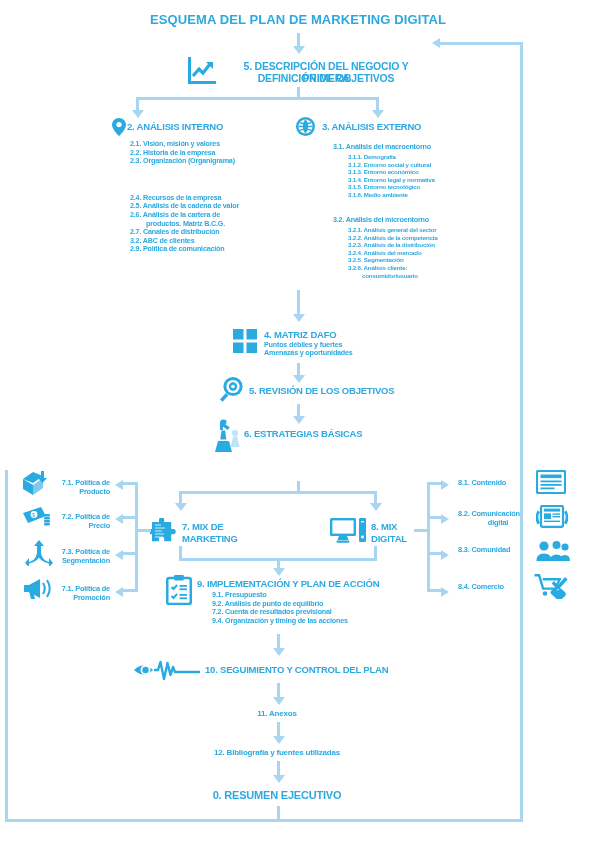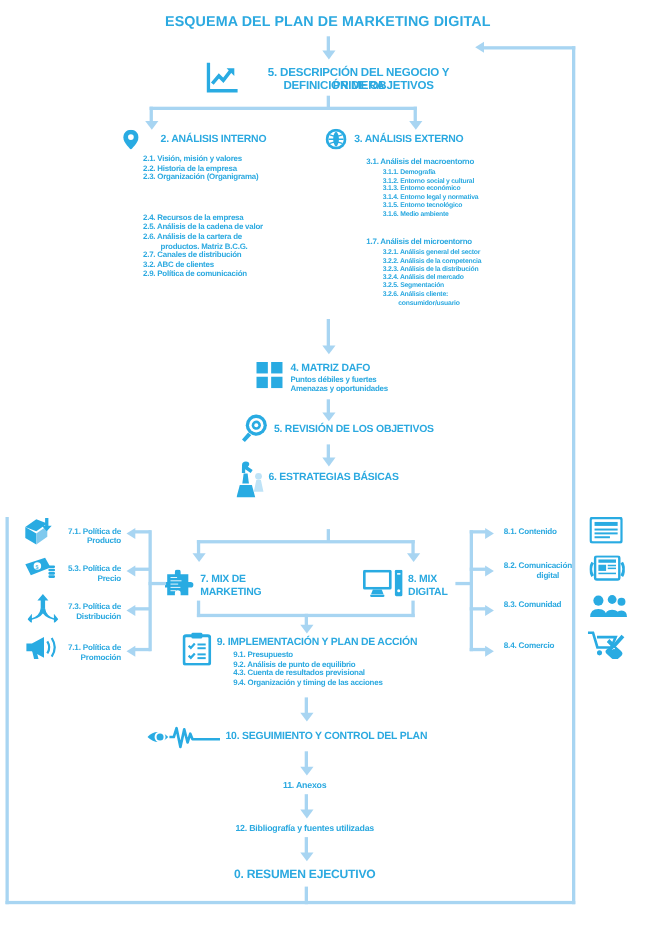--- a/index.html
+++ b/index.html
@@ -65,21 +65,21 @@
   <div class="arw-d" style="left:131.5px;top:110px;"></div>
   <div class="ln vl" style="left:376px;top:97px;height:15px;"></div>
   <div class="arw-d" style="left:371.5px;top:110px;"></div>
 
   <div class="ico" style="left:112px;top:118px;">
     <svg width="14" height="18" viewBox="0 0 14 18">
       <path d="M7 0 C3.1 0 0 3.1 0 7 C0 11.5 7 18 7 18 C7 18 14 11.5 14 7 C14 3.1 10.9 0 7 0 Z" fill="#29abe2"></path>
       <circle cx="7" cy="6.6" r="2.6" fill="#ffffff"></circle>
     </svg>
   </div>
-  <div class="t h2" style="left:146px;top:121px;">2. ANÁLISIS INTERNO</div>
+  <div class="t h2" style="left:127px;top:121px;">2. ANÁLISIS INTERNO</div>
 
   <div style="position:absolute;left:130px;top:140px;">
     <div class="t sub" style="position:relative;">2.1. Visión, misión y valores</div>
     <div class="t sub" style="position:relative;">2.2. Historia de la empresa</div>
     <div class="t sub" style="position:relative;">2.3. Organización (Organigrama)</div>
     <div class="t sub" style="position:relative;margin-top:28px;">2.4. Recursos de la empresa</div>
     <div class="t sub" style="position:relative;">2.5. Análisis de la cadena de valor</div>
     <div class="t sub" style="position:relative;">2.6. Análisis de la cartera de</div>
     <div class="t sub" style="position:relative;padding-left:16px;">productos. Matriz B.C.G.</div>
     <div class="t sub" style="position:relative;">2.7. Canales de distribución</div>
@@ -102,21 +102,21 @@
   <div class="t sub" style="left:333px;top:143px;">3.1. Análisis del macroentorno</div>
   <div style="position:absolute;left:348px;top:153px;">
     <div class="t sub3" style="position:relative;">3.1.1. Demografía</div>
     <div class="t sub3" style="position:relative;">3.1.2. Entorno social y cultural</div>
     <div class="t sub3" style="position:relative;">3.1.3. Entorno económico</div>
     <div class="t sub3" style="position:relative;">3.1.4. Entorno legal y normativa</div>
     <div class="t sub3" style="position:relative;">3.1.5. Entorno tecnológico</div>
     <div class="t sub3" style="position:relative;">3.1.6. Medio ambiente</div>
   </div>
 
-  <div class="t sub" style="left:333px;top:216px;">1.7. Análisis del microentorno</div>
+  <div class="t sub" style="left:333px;top:216px;">3.2. Análisis del microentorno</div>
   <div style="position:absolute;left:348px;top:226px;">
     <div class="t sub3" style="position:relative;">3.2.1. Análisis general del sector</div>
     <div class="t sub3" style="position:relative;">3.2.2. Análisis de la competencia</div>
     <div class="t sub3" style="position:relative;">3.2.3. Análisis de la distribución</div>
     <div class="t sub3" style="position:relative;">3.2.4. Análisis del mercado</div>
     <div class="t sub3" style="position:relative;">3.2.5. Segmentación</div>
     <div class="t sub3" style="position:relative;">3.2.6. Análisis cliente:</div>
     <div class="t sub3" style="position:relative;padding-left:14px;">consumidor/usuario</div>
   </div>
 
@@ -209,32 +209,32 @@
     <svg width="30" height="24" viewBox="0 0 30 24">
       <path d="M1 8 l18 -6 l5 9 l-18 7 z" fill="#29abe2"></path>
       <ellipse cx="12" cy="9.5" rx="3.4" ry="3.4" fill="#ffffff"></ellipse>
       <text x="10.2" y="12" font-size="5" fill="#29abe2" font-family="sans-serif">$</text>
       <rect x="22" y="9" width="6" height="2.4" rx="1" fill="#29abe2"></rect>
       <rect x="22" y="12" width="6" height="2.4" rx="1" fill="#29abe2"></rect>
       <rect x="22" y="15" width="6" height="2.4" rx="1" fill="#29abe2"></rect>
       <rect x="22" y="18" width="6" height="2.4" rx="1" fill="#29abe2"></rect>
     </svg>
   </div>
-  <div class="t mini rt" style="left:10px;top:512px;width:100px;">5.3. Política de</div>
+  <div class="t mini rt" style="left:10px;top:512px;width:100px;">7.2. Política de</div>
   <div class="t mini rt" style="left:10px;top:521px;width:100px;">Precio</div>
 
   <div class="ico" style="left:25px;top:540px;">
     <svg width="28" height="26" viewBox="0 0 28 26">
       <path d="M14 0 l5 6 h-3 v7 h-4 V6 h-3 z" fill="#29abe2"></path>
       <path d="M12 13 q-1 7 -8 9 l0 -4 l-4 5 l4 4 v-3.6 q10 -1.8 12 -10.4 z" fill="#29abe2"></path>
       <path d="M16 13 q1 7 8 9 l0 -4 l4 5 l-4 4 v-3.6 q-10 -1.8 -12 -10.4 z" fill="#29abe2"></path>
     </svg>
   </div>
   <div class="t mini rt" style="left:10px;top:547px;width:100px;">7.3. Política de</div>
-  <div class="t mini rt" style="left:10px;top:556px;width:100px;">Distribución</div>
+  <div class="t mini rt" style="left:10px;top:556px;width:100px;">Segmentación</div>
 
   <div class="ico" style="left:22px;top:577px;">
     <svg width="30" height="24" viewBox="0 0 30 24">
       <path d="M2 8 h5 l11 -6 v19 l-11 -6 h-5 z" fill="#29abe2"></path>
       <path d="M7 14 l2 8 h4 l-2 -8 z" fill="#29abe2"></path>
       <path d="M21 6 q3.5 5.5 0 11" stroke="#29abe2" stroke-width="2" fill="none"></path>
       <path d="M25 3 q5.5 8.5 0 17" stroke="#29abe2" stroke-width="2" fill="none"></path>
     </svg>
   </div>
   <div class="t mini rt" style="left:10px;top:584px;width:100px;">7.1. Política de</div>
@@ -333,21 +333,21 @@
       <rect x="13.5" y="10" width="7.5" height="1.8" fill="#29abe2"></rect>
       <rect x="13.5" y="13.4" width="7.5" height="1.8" fill="#29abe2"></rect>
       <rect x="13.5" y="19" width="7.5" height="1.8" fill="#29abe2"></rect>
       <rect x="13.5" y="22.4" width="7.5" height="1.8" fill="#29abe2"></rect>
     </svg>
   </div>
   <div class="t h2" style="left:197px;top:578px;">9. IMPLEMENTACIÓN Y PLAN DE ACCIÓN</div>
   <div style="position:absolute;left:212px;top:591px;">
     <div class="t sub" style="position:relative;">9.1. Presupuesto</div>
     <div class="t sub" style="position:relative;">9.2. Análisis de punto de equilibrio</div>
-    <div class="t sub" style="position:relative;">4.3. Cuenta de resultados previsional</div>
+    <div class="t sub" style="position:relative;">7.2. Cuenta de resultados previsional</div>
     <div class="t sub" style="position:relative;">9.4. Organización y timing de las acciones</div>
   </div>
 
   <div class="ln vl" style="left:277px;top:634px;height:16px;"></div>
   <div class="arw-d" style="left:272.5px;top:648px;"></div>
 
   <div class="ico" style="left:134px;top:659px;">
     <svg width="68" height="22" viewBox="0 0 68 22">
       <path d="M0 11 q9 -9 19 0 q-9 9 -19 0 z" fill="#29abe2"></path>
       <circle cx="11.5" cy="11" r="5" fill="#ffffff"></circle>

